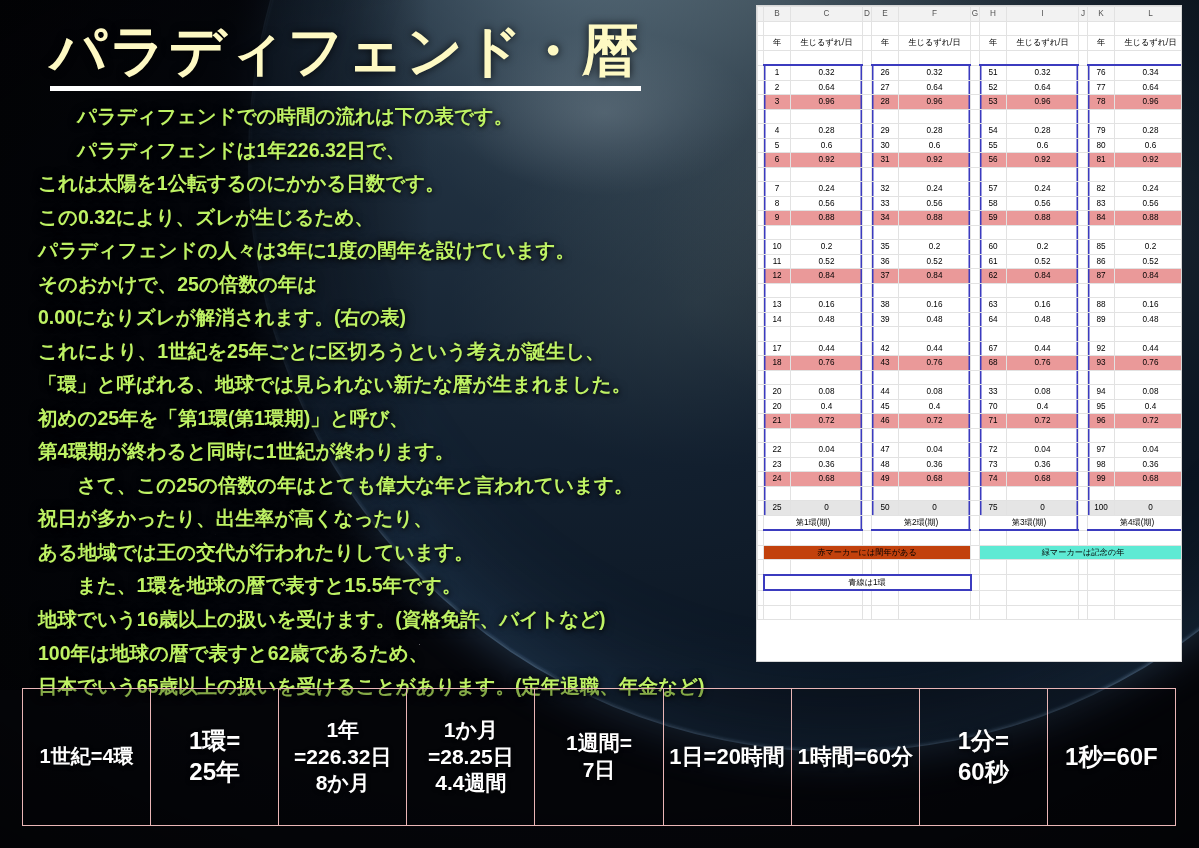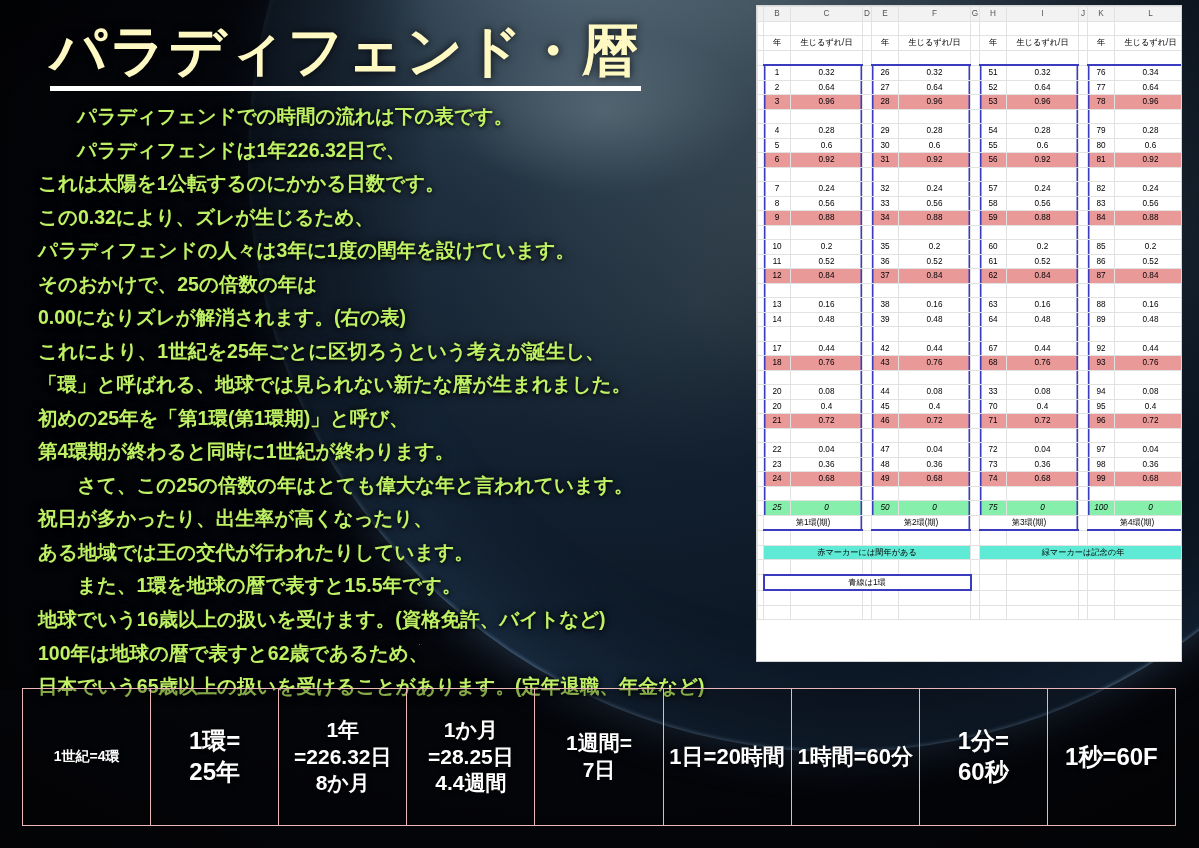--- a/index.html
+++ b/index.html
@@ -91,51 +91,51 @@
   col.cgap{width:9px;}
   col.cpadL{width:6px;}
 
   .colhdr td{background:#f2f2f2;color:#555;font-size:7.6px;height:14px;line-height:14px;
              border:1px solid #dedede;}
   .subhdr td{font-size:8.6px;height:20px;line-height:20px;border:1px solid #e2e2e2;}
   .spacer td{height:11px;border:1px solid #e2e2e2;}
   .blank td{border:1px solid #e2e2e2;height:13.5px;}
 
   td.red{background:#ea9999;}
-  td.green{background:#86efac;font-style:italic;}
+  td.green{background:#e5e5e5;}
   td.nb{border:none;}
 
   
   .bl{box-shadow:inset 2px 0 0 -0.5px #3b3bbf;}
   .br{box-shadow:inset -2px 0 0 -0.5px #3b3bbf;}
   .bt{border-top:2px solid #3b3bbf !important;}
   .bb{border-bottom:2px solid #3b3bbf !important;}
 
   .ringlabel td{font-size:8px;height:15px;line-height:15px;}
 
-  .legend-red{background:#5eead4;font-size:8.4px;}
+  .legend-red{background:#c2410c;font-size:8.4px;}
   .legend-green{background:#5eead4;font-size:8.4px;margin-left:8px;}
   .legend-blue{border:2px solid #3b3bbf !important;font-size:8.4px;}
 
   
   #bottombar{
     position:absolute;left:22px;top:688px;width:1154px;height:138px;
     display:flex;
   }
   .cell{
     flex:1 1 0;border:1.5px solid #eab6b6;border-right:none;
     display:flex;align-items:center;justify-content:center;text-align:center;
     color:#fff;font-weight:bold;line-height:1.28;
     background:rgba(3,4,8,.30);
     text-shadow:0 1px 4px rgba(0,0,0,.95);
     padding:0 2px;
   }
   .cell:last-child{border-right:1.5px solid #eab6b6;align-items:center;}
   .cell .l{display:block;white-space:nowrap;}
-  .cell.s1{font-size:14px;}
+  .cell.s1{font-size:20px;}
   .cell.s2{font-size:24px;}
   .cell.s3{font-size:21px;}
   .cell.s4{font-size:22px;}
 </style>
 </head>
 <body>
 
 <div id="bg">
   <div class="stars"></div>
   <div class="earth"></div>

